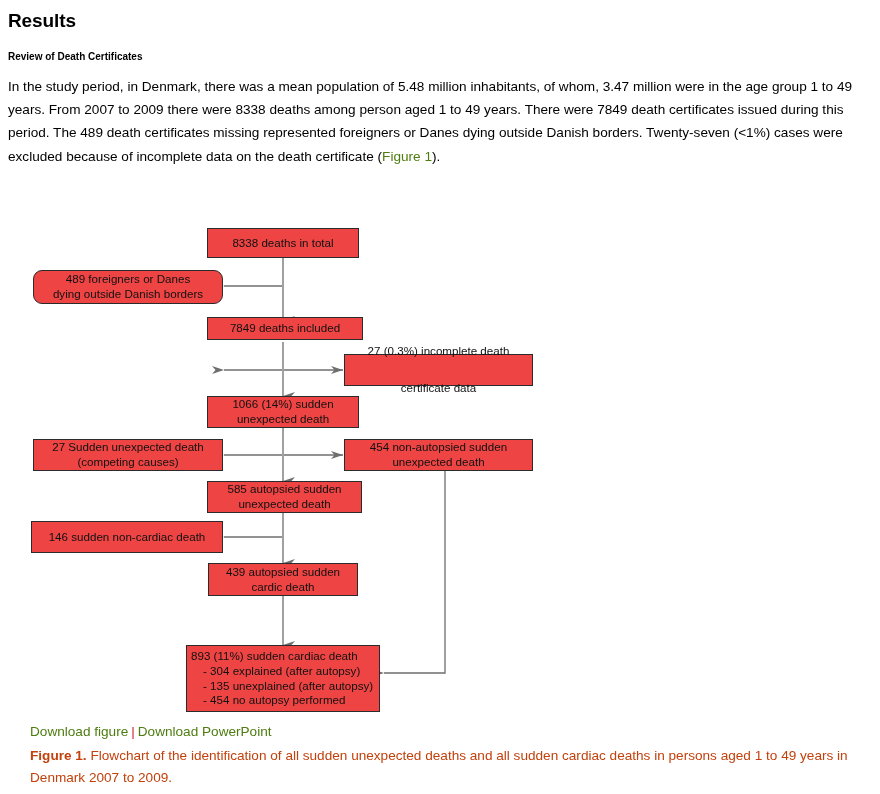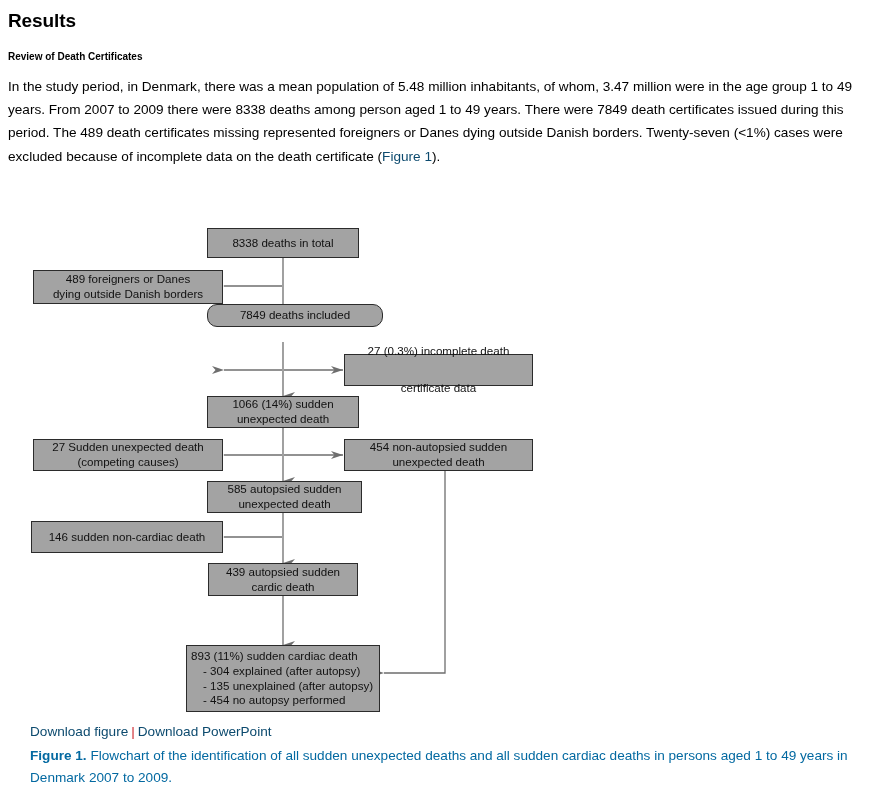--- a/index.html
+++ b/index.html
@@ -37,21 +37,21 @@
     line-height: 18px;
     margin: 16px 0 0 0;
   }
   .para {
     font-size: 13.6px;
     line-height: 23.2px;
     margin: 9px 0 0 0;
     text-align: left;
   }
   .redlink {
-    color: #0c4a6e;
+    color: #4d7c0f;
     text-decoration: none;
     cursor: pointer;
   }
 
   
   .figure-wrap {
     position: absolute;
     left: 0;
     top: 210px;
     width: 880px;
@@ -60,21 +60,21 @@
   .fig-svg {
     position: absolute;
     left: 0;
     top: 0;
   }
 
   .node {
     position: absolute;
     box-sizing: border-box;
     border: 1.6px solid #2b2b2b;
-    background: #a3a3a3;
+    background: #ef4444;
     font-size: 11.6px;
     line-height: 14.6px;
     text-align: center;
     display: flex;
     flex-direction: column;
     align-items: center;
     justify-content: center;
     color: #111;
     padding: 0 3px;
   }
@@ -98,21 +98,21 @@
     font-size: 13.6px;
     line-height: 19px;
     color: #cc2229;
     white-space: nowrap;
   }
   .dl-sep { color: #cc2229; padding: 0 3px; }
   .caption {
     font-size: 13.6px;
     line-height: 22px;
     margin-top: 4px;
-    color: #0369a1;
+    color: #c2410c;
   }
   .caption b { font-weight: bold; }
 </style>
 </head>
 <body>
 
 <div class="article">
   <h1 class="h-results">Results</h1>
   <h2 class="h-sub">Review of Death Certificates</h2>
   <p class="para"><span>In the study period, in Denmark, there was a mean population of 5.48 million inhabitants, of whom, 3.47 million were in the age group 1 to 49 years. From 2007 to 2009 there were 8338 deaths among person aged 1 to 49 years. There were 7849 death certificates issued during this period. The 489 death certificates missing represented foreigners or Danes dying outside Danish borders. Twenty-seven (&lt;1%) cases were excluded because of incomplete data on the death certificate (</span><a class="redlink">Figure 1</a><span>).</span></p>
@@ -158,26 +158,26 @@
       <line x1="283" y1="386" x2="283" y2="435" marker-end="url(#arrD)"></line>
 
       <path d="M 445,260 L 445,463 L 384,463" marker-end="url(#arrL)"></path>
     </g>
   </svg>
 
   <div class="node" style="left:207px; top:18px; width:152px; height:30px;">
     <span class="ln">8338 deaths in total</span>
   </div>
 
-  <div class="node" style="left:33px; top:60px; width:190px; height:34px;">
+  <div class="node" style="left:33px; top:60px; width:190px; height:34px;border-radius:9px;">
     <span class="ln">489 foreigners or Danes</span>
     <span class="ln">dying outside Danish borders</span>
   </div>
 
-  <div class="node" style="left:207px; top:94px; width:176px; height:23px;border-radius:10px;">
+  <div class="node" style="left:207px; top:107px; width:156px; height:23px;">
     <span class="ln">7849 deaths included</span>
   </div>
 
 
   <div class="node" style="left:344px; top:144px; width:189px; height:32px;gap:22px;">
     <span class="ln">27 (0.3%) incomplete death</span>
     <span class="ln">certificate data</span>
   </div>
 
   <div class="node" style="left:207px; top:186px; width:152px; height:32px;">

